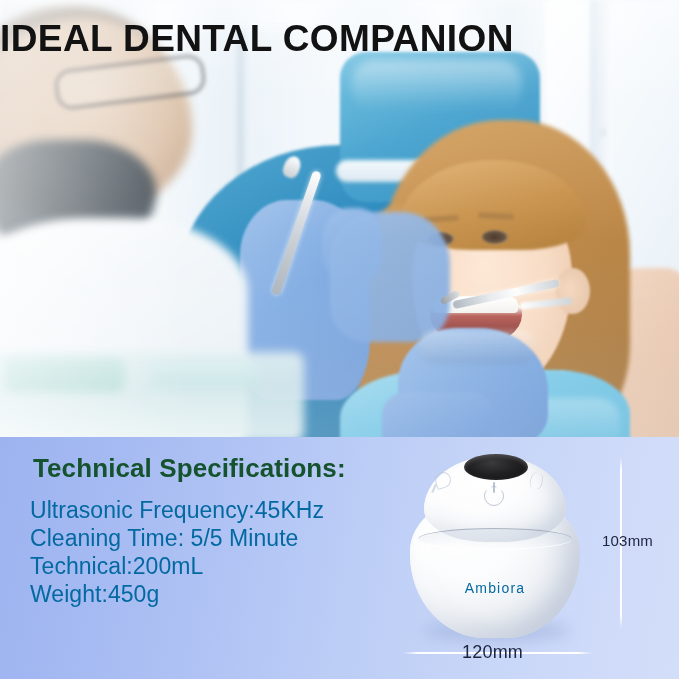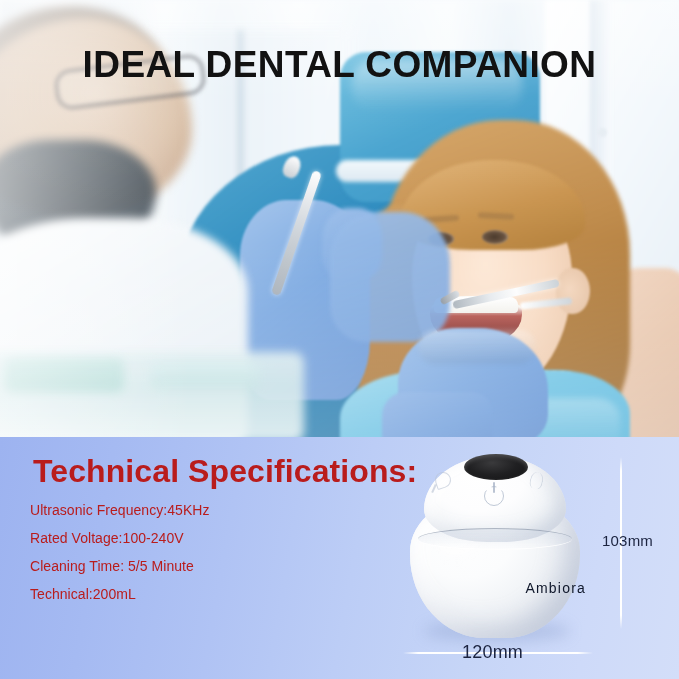--- a/index.html
+++ b/index.html
@@ -205,34 +205,34 @@
 
   .photo-soften { position:absolute; inset:0;
       background:linear-gradient(180deg,rgba(255,255,255,.34) 0%,rgba(255,255,255,.04) 22%,
                  rgba(255,255,255,0) 55%,rgba(255,255,255,.22) 100%);
       pointer-events:none; }
   .photo-left-fade { position:absolute; left:0; top:0; width:190px; height:437px;
       background:linear-gradient(90deg,rgba(255,255,255,.55),rgba(255,255,255,0));
       pointer-events:none; }
 
   
-  .title { position:absolute; left:0; top:18px; width:679px; text-align:center;
+  .title { position:absolute; left:0; top:18px; width:679px; text-align:left;
       font-size:37px; font-weight:bold; letter-spacing:.4px; color:#121212;
-      font-family:"Liberation Sans", sans-serif; white-space:nowrap; z-index:6;margin-top:26px; }
+      font-family:"Liberation Sans", sans-serif; white-space:nowrap; z-index:6; }
 
   
   .spec-panel { position:absolute; left:0; top:437px; width:679px; height:242px;
       background:linear-gradient(100deg,#9db3f0 0%,#a5baf2 16%,#b0c3f4 34%,
                  #bccdf6 52%,#c6d5f7 70%,#cedaf9 86%,#d3def9 100%); }
 
-  .spec-title { position:absolute; left:33px; top:453px; font-size:32px;
-      font-weight:bold; color:#b91c1c; letter-spacing:.1px; z-index:5; }
+  .spec-title { position:absolute; left:33px; top:453px; font-size:26px;
+      font-weight:bold; color:#14532d; letter-spacing:.1px; z-index:5; }
 
   .spec-list { position:absolute; left:30px; top:496px; z-index:5; }
-  .spec-line { font-size:14px; color:#b91c1c; line-height:28px;
+  .spec-line { font-size:23px; color:#0369a1; line-height:28px;
       letter-spacing:.05px; white-space:nowrap; }
 
   
   .product { position:absolute; left:404px; top:452px; width:182px; height:190px; z-index:4; }
 
   .prod-shadow { position:absolute; left:20px; top:168px; width:146px; height:22px;
       border-radius:50%; background:rgba(120,140,190,.28); filter:blur(7px); }
 
   .prod-body { position:absolute; left:6px; top:42px; width:170px; height:144px;
       border-radius:46% 46% 44% 44%/40% 40% 58% 58%;
@@ -273,22 +273,22 @@
   .icon-left { position:absolute; left:31px; top:20px; width:16px; height:16px;
       border:1.4px solid rgba(186,196,212,.62); border-radius:50% 50% 50% 8%;
       transform:rotate(-18deg); }
   .icon-left-stem { position:absolute; left:29px; top:32px; width:1.6px; height:9px;
       background:rgba(186,196,212,.62); transform:rotate(24deg); }
   .icon-right { position:absolute; left:126px; top:20px; width:13px; height:17px;
       border-left:1.4px solid rgba(186,196,212,.6);
       border-right:1.4px solid rgba(186,196,212,.6);
       border-radius:50% 50% 40% 40%; transform:rotate(12deg); }
 
-  .brand { position:absolute; left:0; top:128px; width:182px; text-align:right;
-      font-size:14px; color:#0f172a; letter-spacing:1.2px;
+  .brand { position:absolute; left:0; top:128px; width:182px; text-align:center;
+      font-size:14px; color:#0369a1; letter-spacing:1.2px;
       font-family:"Liberation Sans", sans-serif; }
 
   
   .dim-v-line { position:absolute; left:620px; top:457px; width:2px; height:172px;
       background:linear-gradient(180deg,rgba(255,255,255,0) 0%,#ffffff 8%,#ffffff 92%,rgba(255,255,255,0) 100%);
       z-index:5; }
   .dim-v-label { position:absolute; left:598px; top:531px; font-size:15px; color:#1c2440;
       background:transparent; padding:1px 4px; z-index:6; letter-spacing:.2px; }
 
   .dim-h-line { position:absolute; left:403px; top:652px; width:190px; height:2px;
@@ -363,23 +363,23 @@
   </div>
 
   <div class="title">IDEAL DENTAL COMPANION</div>
 
   <div class="spec-panel"></div>
 
   <div class="spec-title">Technical Specifications:</div>
 
   <div class="spec-list">
     <div class="spec-line">Ultrasonic Frequency:45KHz</div>
-    <div class="spec-line">Rated Voltage:100-240V</div>
     <div class="spec-line">Cleaning Time: 5/5 Minute</div>
     <div class="spec-line">Technical:200mL</div>
+    <div class="spec-line">Weight:450g</div>
   </div>
 
   <div class="product">
     <div class="prod-shadow"></div>
     <div class="prod-body"></div>
     <div class="prod-body-hl"></div>
     <div class="prod-lid"></div>
     <div class="prod-seam"></div>
     <div class="prod-top-dark"></div>
     <div class="icon-left"></div>

